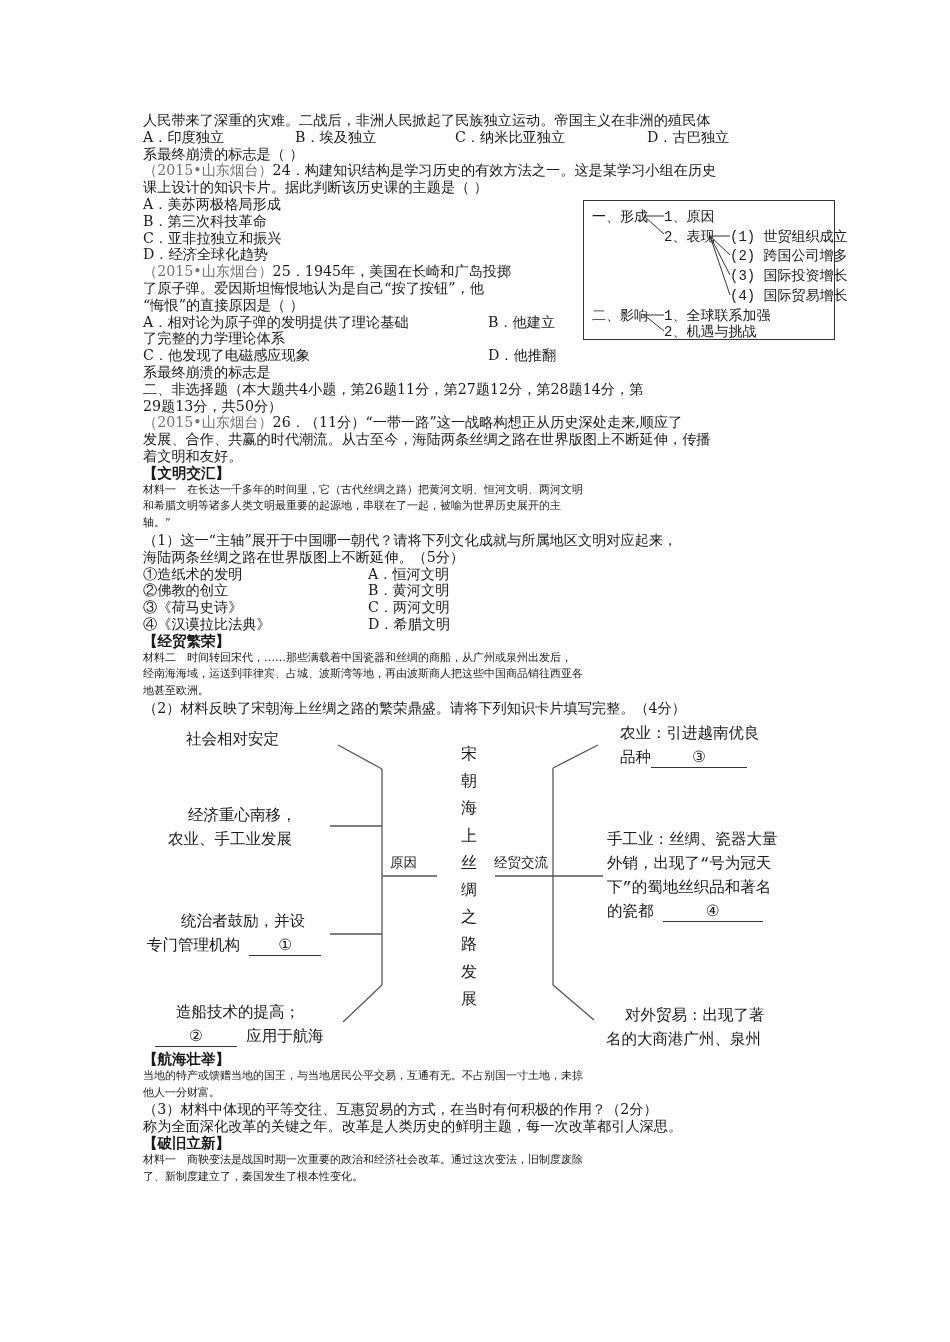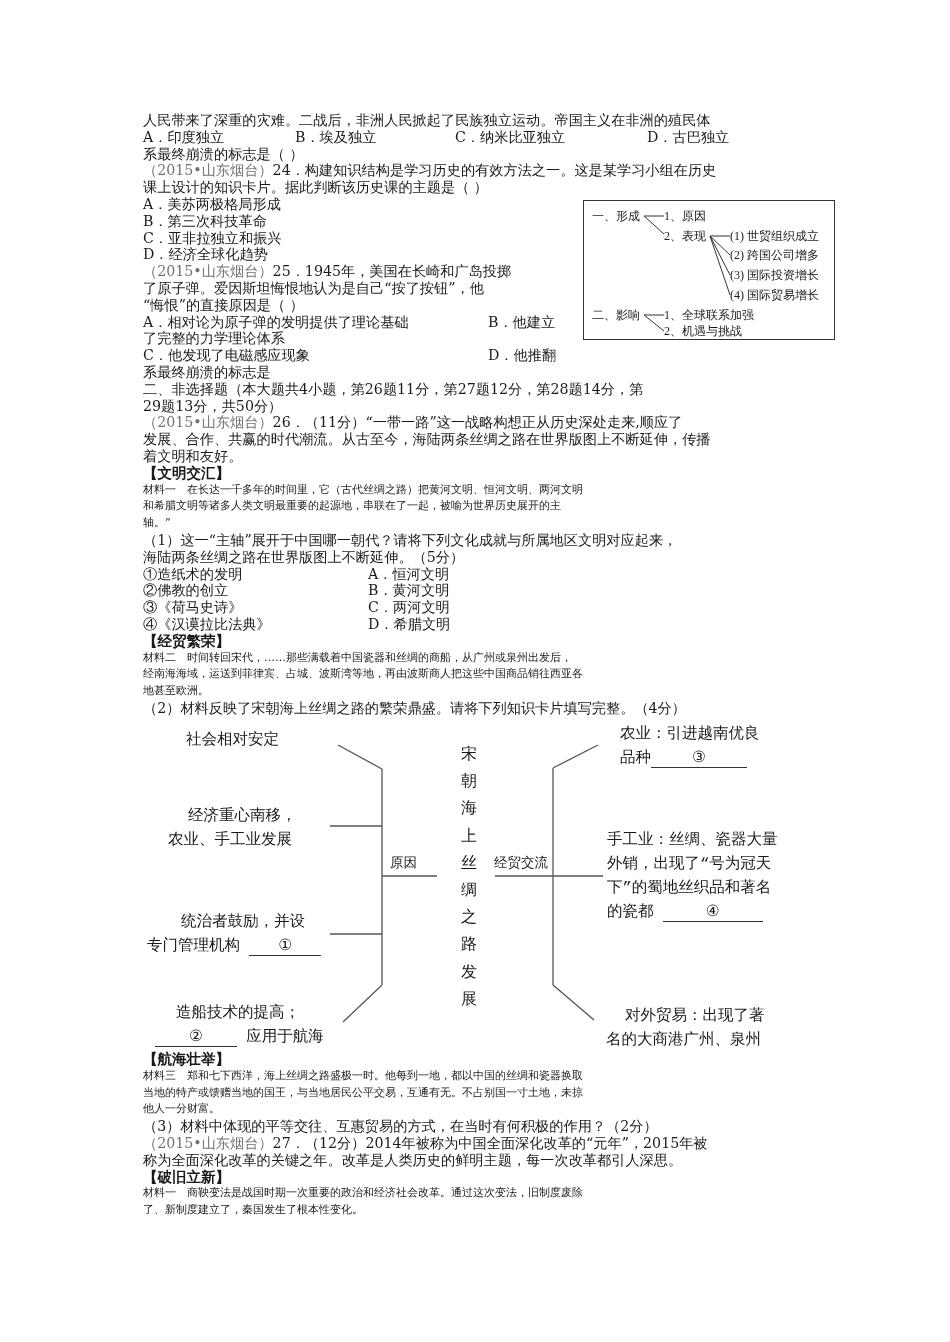--- a/index.html
+++ b/index.html
@@ -4,21 +4,21 @@
 <style>
   html, body { margin: 0; padding: 0; background: #ffffff; }
   body { width: 950px; height: 1342px; position: relative; overflow: hidden;
          font-family: "DejaVu Serif", "Liberation Serif", serif; color: #1a1a1a; }
   .page { position: absolute; left: 143px; top: 112px; width: 680px; font-size: 14.2px; line-height: 16.8px; }
   .line { white-space: nowrap; height: 16.8px; }
   .src { color: #737373; }
   .hd { font-weight: bold; font-family: Liberation Sans, sans-serif; font-size: 14.5px; }
   .opts4 span { display: inline-block; }
   .card { position: absolute; left: 583px; top: 200px; width: 252px; height: 140px; border: 1.2px solid #333; box-sizing: border-box; }
-  .card .t { position: absolute; font-size: 12px; white-space: nowrap; font-family: Liberation Serif, serif; }
+  .card .t { position: absolute; font-size: 14px; white-space: nowrap; font-family: Liberation Mono, monospace; }
   .diagram { position: absolute; left: 0; top: 0; width: 950px; height: 1342px; pointer-events: none; }
   .dtext { position: absolute; font-size: 15.5px; line-height: 24px; white-space: nowrap; font-family: Liberation Mono, monospace; }
   .vtitle { position: absolute; left: 458px; top: 740px; width: 22px; font-size: 16px; line-height: 27.2px; text-align: center; }
   .blank { display: inline-block; border-bottom: 1.3px solid #333; text-align: center; line-height: 18px; }
   .small { font-size: 11px; }
 </style>
 </head>
 <body>
 
 <div class="page">
@@ -137,22 +137,20 @@
 <span class="dtext" style="left:620px;top:746px"><span>品种</span><span class="blank" style="width:96px">③</span></span>
 <span class="dtext" style="left:607px;top:828px">手工业：丝绸、瓷器大量</span>
 <span class="dtext" style="left:607px;top:852px">外销，出现了“号为冠天</span>
 <span class="dtext" style="left:607px;top:876px">下”的蜀地丝织品和著名</span>
 <span class="dtext" style="left:607px;top:900px"><span>的瓷都</span> <span class="blank" style="width:100px">④</span></span>
 <span class="dtext" style="left:625px;top:1004px">对外贸易：出现了著</span>
 <span class="dtext" style="left:606px;top:1028px">名的大商港广州、泉州</span>
 
 <div class="page" style="top:1051px">
   <div class="line hd">【航海壮举】</div>
-  <div class="line small">材料三　郑和七下西洋，海上丝绸之路盛极一时。他每到一地，都以中国的丝绸和瓷器换取</div>
   <div class="line small">当地的特产或馈赠当地的国王，与当地居民公平交易，互通有无。不占别国一寸土地，未掠</div>
   <div class="line small">他人一分财富。</div>
   <div class="line">（3）材料中体现的平等交往、互惠贸易的方式，在当时有何积极的作用？（2分）</div>
-  <div class="line"><span class="src">（2015•山东烟台）</span><span>27．（12分）2014年被称为中国全面深化改革的“元年”，2015年被</span></div>
   <div class="line">称为全面深化改革的关键之年。改革是人类历史的鲜明主题，每一次改革都引人深思。</div>
   <div class="line hd">【破旧立新】</div>
   <div class="line small">材料一　商鞅变法是战国时期一次重要的政治和经济社会改革。通过这次变法，旧制度废除</div>
   <div class="line small">了、新制度建立了，秦国发生了根本性变化。</div>
 </div>
 
 </body></html>

